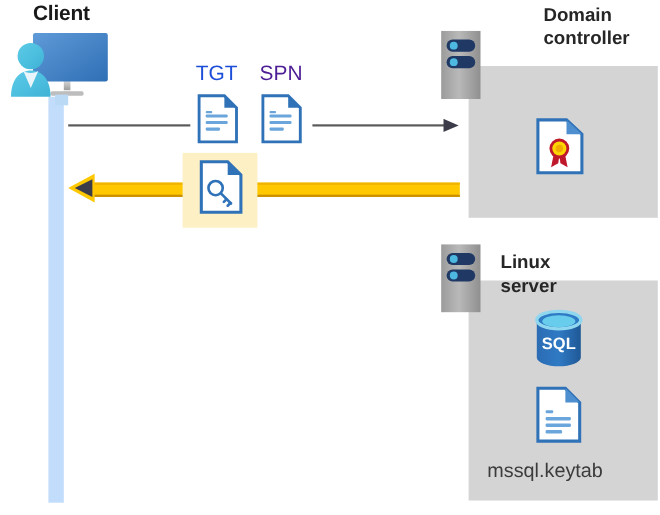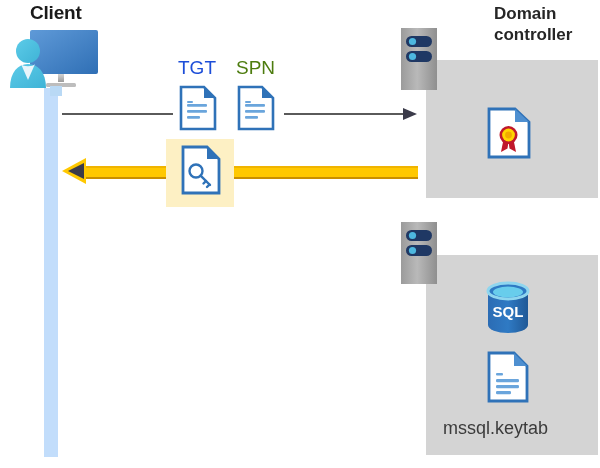--- a/index.html
+++ b/index.html
@@ -6,21 +6,21 @@
   body{width:600px;height:468px;position:relative;overflow:hidden;
        font-family:"Liberation Sans","DejaVu Sans",sans-serif;}
   .stage{position:absolute;left:0;top:0;width:516px;height:468px;}
   .abs{position:absolute;}
 
   
   .title-client{left:30px;top:2px;font-size:19px;font-weight:bold;color:#1a1a1a;letter-spacing:-.2px;}
   .title-dc{left:455px;top:3px;font-size:17px;font-weight:bold;color:#262626;line-height:21px;width:140px;margin-left:39px;}
   .title-linux{left:455px;top:228px;font-size:17px;font-weight:bold;color:#262626;line-height:21px;}
   .lbl-tgt{left:178px;top:57px;font-size:19px;color:#1d4ed8;}
-  .lbl-spn{left:236px;top:57px;font-size:19px;color:#4d7c0f;text-align:right;}
+  .lbl-spn{left:236px;top:57px;font-size:19px;color:#4c1d95;text-align:right;}
   .lbl-keytab{left:443px;top:418px;font-size:18px;color:#3b3b3b;}
 
   
   .panel{background:#d4d4d4;}
   .panel-dc{left:426px;top:60px;width:172px;height:138px;}
   .panel-linux{left:426px;top:255px;width:172px;height:200px;}
 
   
   .lifeline{left:44px;top:88px;width:14px;height:369px;background:#c2ddfb;}
   .gray-line-a{left:62px;top:113px;width:111px;height:2px;background:#5a5a5a;}
@@ -169,20 +169,21 @@
 
       <path d="M17 30 L14 45 L20.5 41.5 L22 31 Z" fill="#c0182b"></path>
       <path d="M26 30 L29 45 L22.5 41.5 L21 31 Z" fill="#c0182b"></path>
 
       <circle cx="21.5" cy="28" r="9" fill="#c0182b"></circle>
       <circle cx="21.5" cy="28" r="6.4" fill="#ffd500"></circle>
       <circle cx="21.5" cy="28" r="3.4" fill="#f2a900"></circle>
     </svg>
   </div>
 
+  <div class="abs title-linux">Linux server</div>
   <div class="abs ic" style="left:401px;top:222px;">
     <svg width="36" height="62" viewBox="0 0 36 62">
       <defs>
         <linearGradient id="srv2" x1="0" y1="0" x2="1" y2="0">
           <stop offset="0" stop-color="#9b9b9b"></stop>
             <stop offset="0.45" stop-color="#b9b9b9"></stop>
           <stop offset="1" stop-color="#8f8f8f"></stop>
         </linearGradient>
       </defs>
       <rect x="0" y="0" width="36" height="62" fill="url(#srv2)"></rect>

